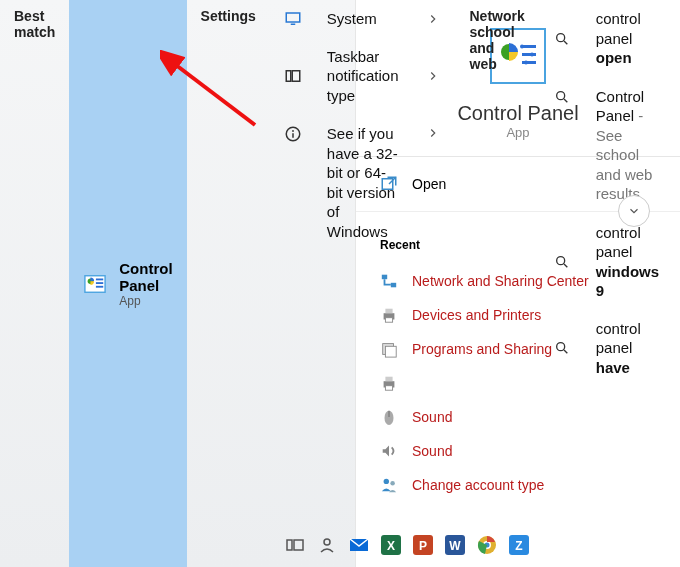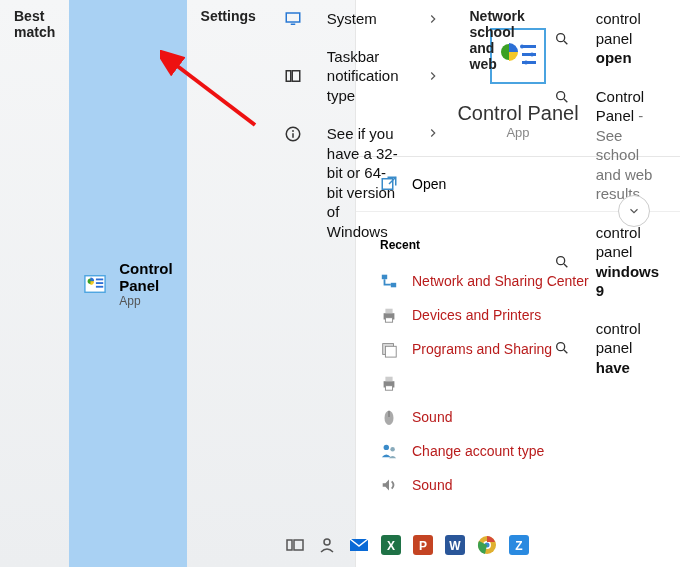--- a/index.html
+++ b/index.html
@@ -403,36 +403,36 @@
               <svg viewBox="0 0 20 20" width="18" height="18">
                 <ellipse cx="10" cy="11" rx="5" ry="8" fill="#aaa"></ellipse>
                 <line x1="10" y1="3" x2="10" y2="10" stroke="#666"></line>
               </svg>
             </span>
     <span>Sound</span>
           </div>
           <div class="recent-item">
             <span class="ri-icon">
               <svg viewBox="0 0 20 20" width="18" height="18">
+                <path d="M3 8 L6 8 L10 4 L10 16 L6 12 L3 12 Z" fill="#888"></path>
+                <path d="M13 6 Q17 10 13 14" fill="none" stroke="#888" stroke-width="2"></path>
+              </svg>
+            </span>
+    <span>Sound</span>
+          </div>
+          <div class="recent-item">
+            <span class="ri-icon">
+              <svg viewBox="0 0 20 20" width="18" height="18">
                 <circle cx="7" cy="6" r="3" fill="#3a8bc9"></circle>
                 <path d="M2 17 Q7 11 12 17" fill="#3a8bc9"></path>
                 <circle cx="14" cy="8" r="2.5" fill="#8ab"></circle>
                 <path d="M10 18 Q14 13 18 18" fill="#8ab"></path>
               </svg>
             </span>
     <span>Change account type</span>
-          </div>
-          <div class="recent-item">
-            <span class="ri-icon">
-              <svg viewBox="0 0 20 20" width="18" height="18">
-                <path d="M3 8 L6 8 L10 4 L10 16 L6 12 L3 12 Z" fill="#888"></path>
-                <path d="M13 6 Q17 10 13 14" fill="none" stroke="#888" stroke-width="2"></path>
-              </svg>
-            </span>
-    <span>Sound</span>
           </div>
         </div>
     </div>
   </div>
 </div>
 
 <div class="taskbar" id="taskbar">
     <div class="tb-item">
       <svg width="20" height="20" viewBox="0 0 20 20">
         <rect x="2" y="5" width="5" height="10" fill="none" stroke="#555" stroke-width="1.5"></rect>

